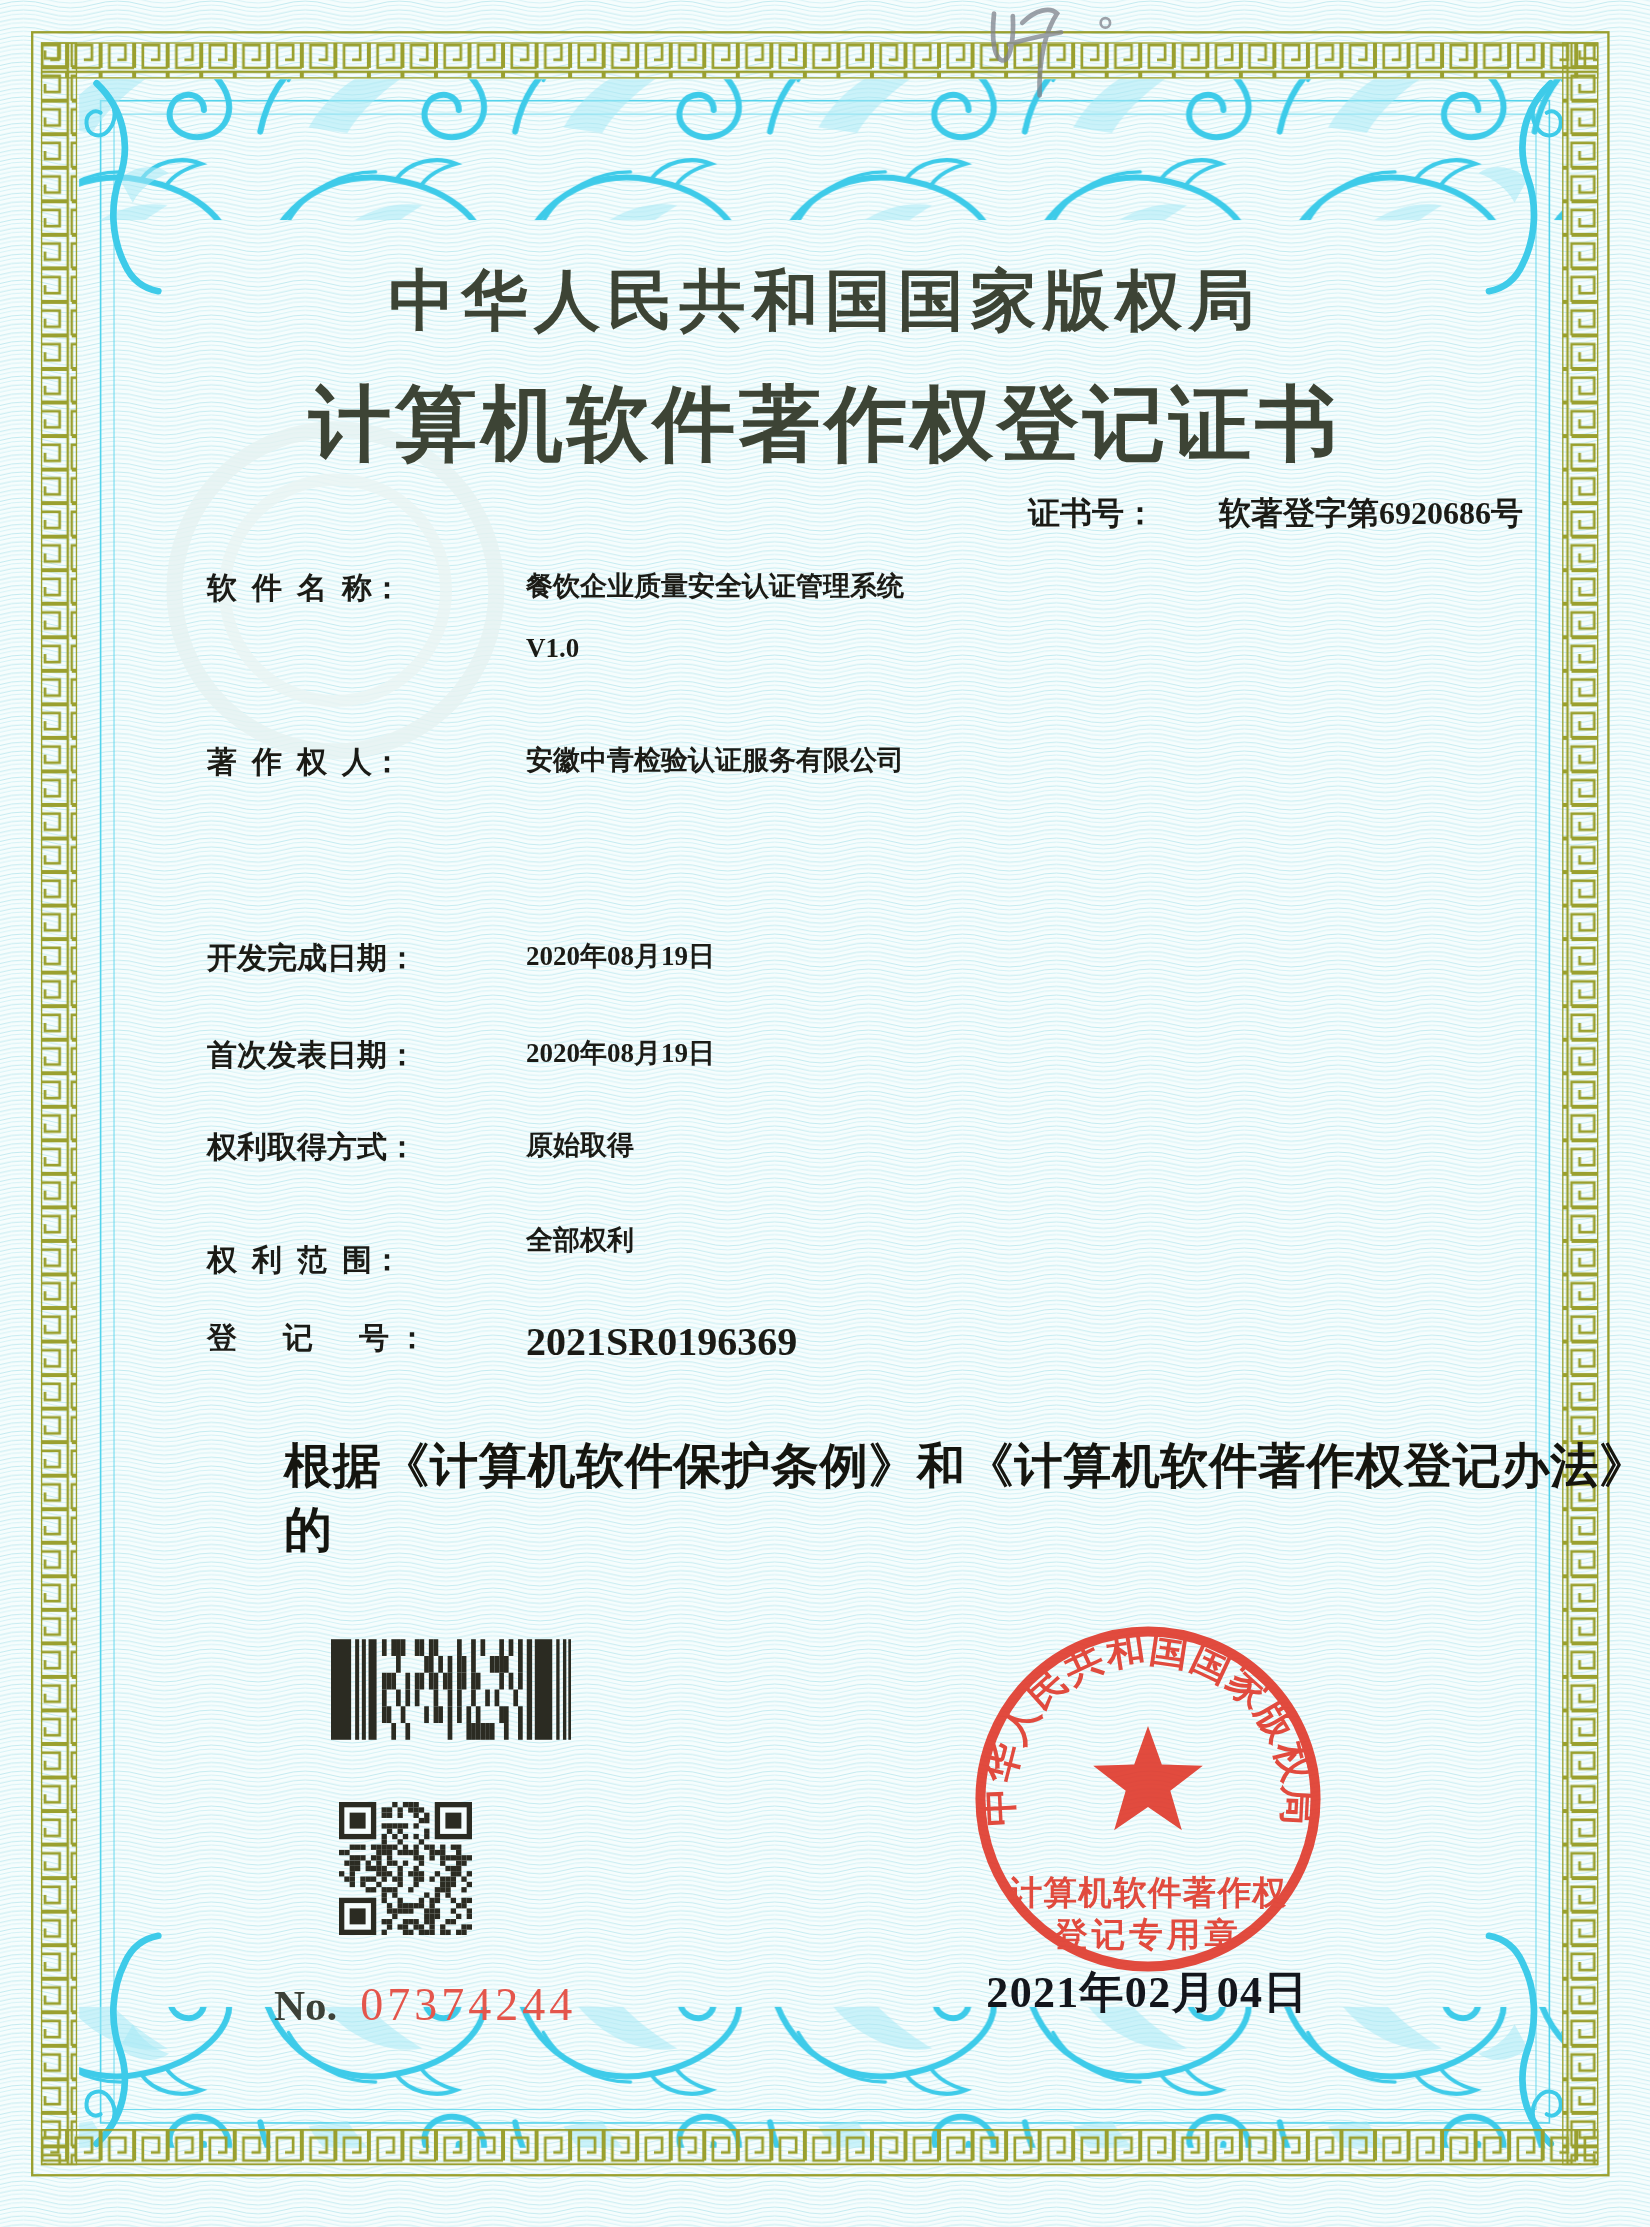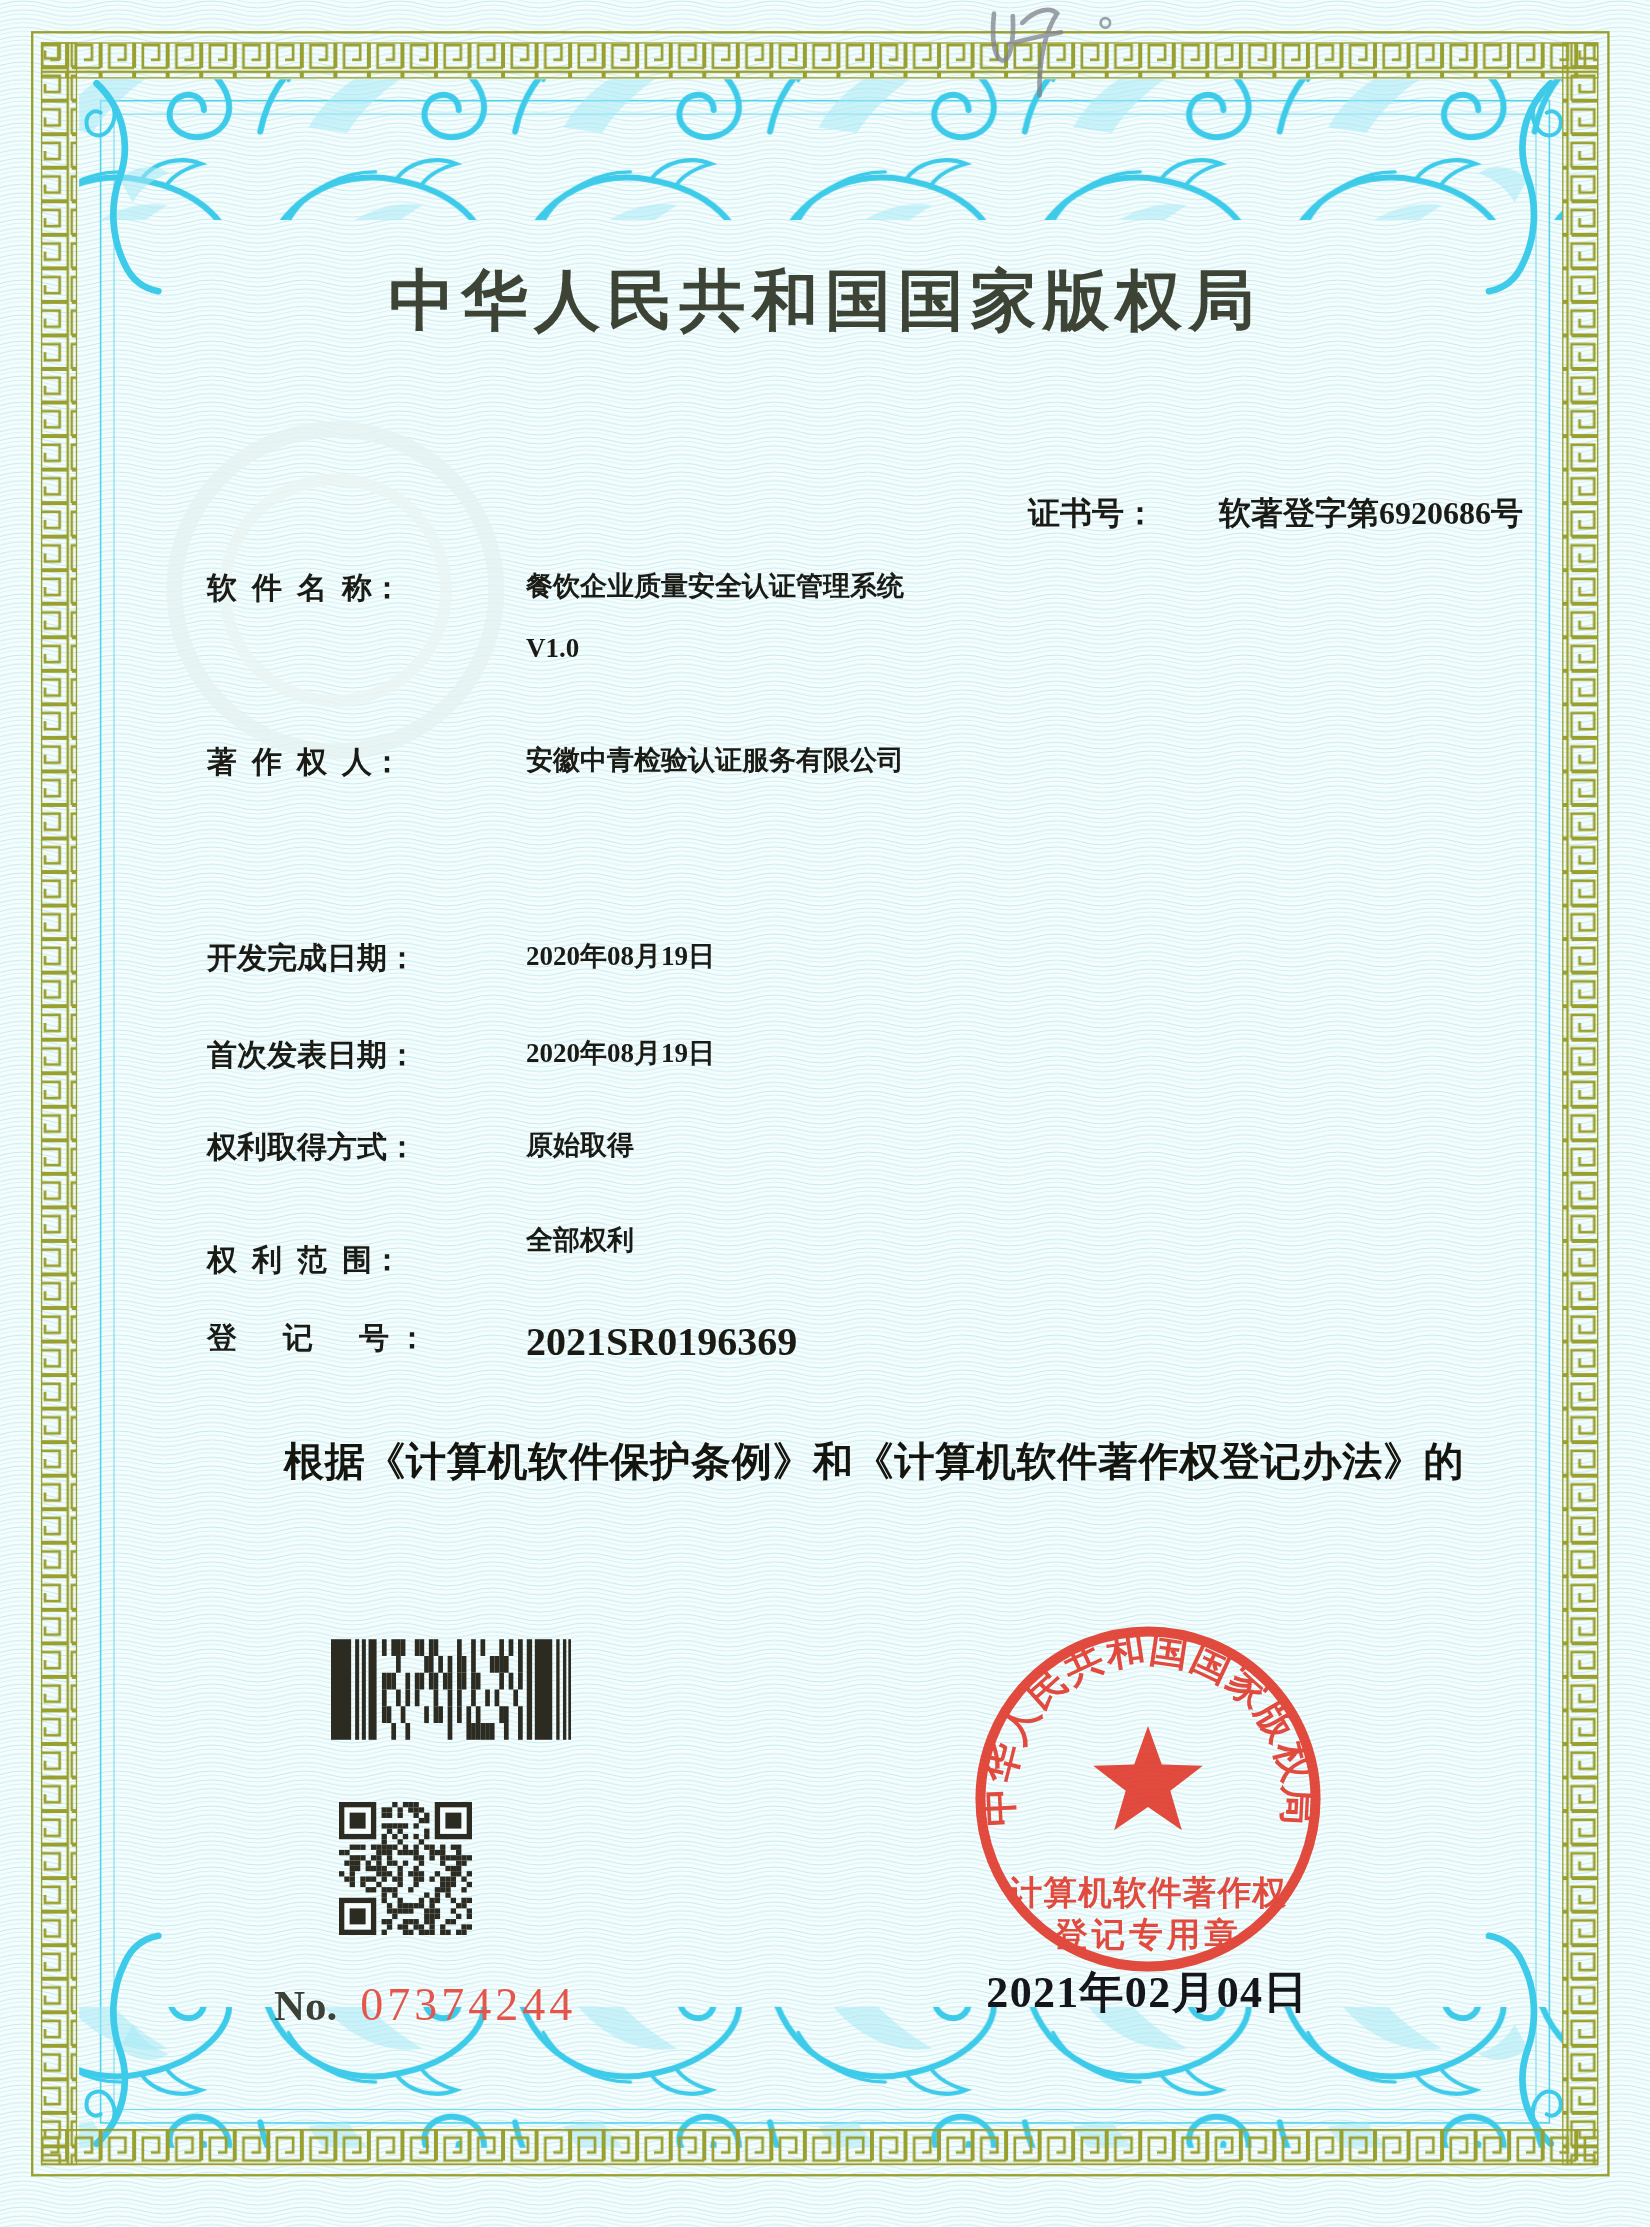--- a/index.html
+++ b/index.html
@@ -9,21 +9,21 @@
   .hei{font-family:"Liberation Sans",sans-serif;font-weight:700;color:#1b1b16;}
   .authority{top:256px;left:0;width:1650px;text-align:center;font-size:66px;letter-spacing:6.7px;
              font-family:"Liberation Serif",serif;font-weight:700;color:#3d4435;}
   .cert-title{top:370px;left:0;width:1650px;text-align:center;font-size:82px;letter-spacing:4px;
              font-family:"Liberation Serif",serif;font-weight:700;color:#3d4435;}
   .certno-row{top:492px;left:1028px;display:flex;align-items:baseline;gap:35px;font-size:32px;}
   .certno-row .v{font-family:"Liberation Serif",serif;margin-left:28px;}
   .frow-label{left:207px;font-size:30px;}
   .frow-value{left:526px;font-size:27px;}
   .val-serif{font-family:"Liberation Serif",serif;}
-  .statement{font-size:40px;font-weight:700;color:#15150f;letter-spacing:0.7px;}
+  .statement{font-size:48px;font-weight:700;color:#15150f;letter-spacing:0.7px;}
   .serial-row{top:1978px;left:274px;display:flex;align-items:baseline;}
   .serial-no{font-size:43px;font-family:"Liberation Serif",serif;font-weight:700;color:#3c4138;}
   .serial-digits{font-size:46px;font-family:"Liberation Serif",serif;font-weight:400;
                  color:#e4564c;letter-spacing:4px;margin-left:23px;}
   .issue-date{top:1963px;left:943px;width:409px;text-align:center;font-size:44px;letter-spacing:1.3px;
               font-family:"Liberation Serif",serif;font-weight:700;color:#14161c;}
   svg{display:block;}
   .noevt{pointer-events:none;}
 </style>
 </head>
@@ -107,20 +107,21 @@
 
     <g stroke="#80838c" stroke-width="7" fill="none" opacity="0.75" stroke-linecap="round">
       <path d="M1482,20 C1478,58 1482,86 1494,90 C1506,92 1512,60 1510,24"></path>
       <path d="M1524,34 C1544,14 1566,10 1576,20 C1560,44 1548,86 1550,142"></path>
       <path d="M1504,66 C1530,58 1560,52 1582,48"></path>
       <circle cx="1648" cy="34" r="7" stroke-width="4"></circle>
     </g>
   </svg>
 
   <div class="abs authority">中华人民共和国国家版权局</div>
+  <div class="abs cert-title">计算机软件著作权登记证书</div>
 
   <div class="abs certno-row">
     <span class="hei">证书号：</span>
     <span class="hei v">软著登字第6920686号</span>
   </div>
 
   <div class="abs hei frow-label" style="top:568px">软 件 名 称：</div>
   <div class="abs hei frow-value" style="top:568px">餐饮企业质量安全认证管理系统</div>
   <div class="abs hei frow-value val-serif" style="top:633px">V1.0</div>
 

